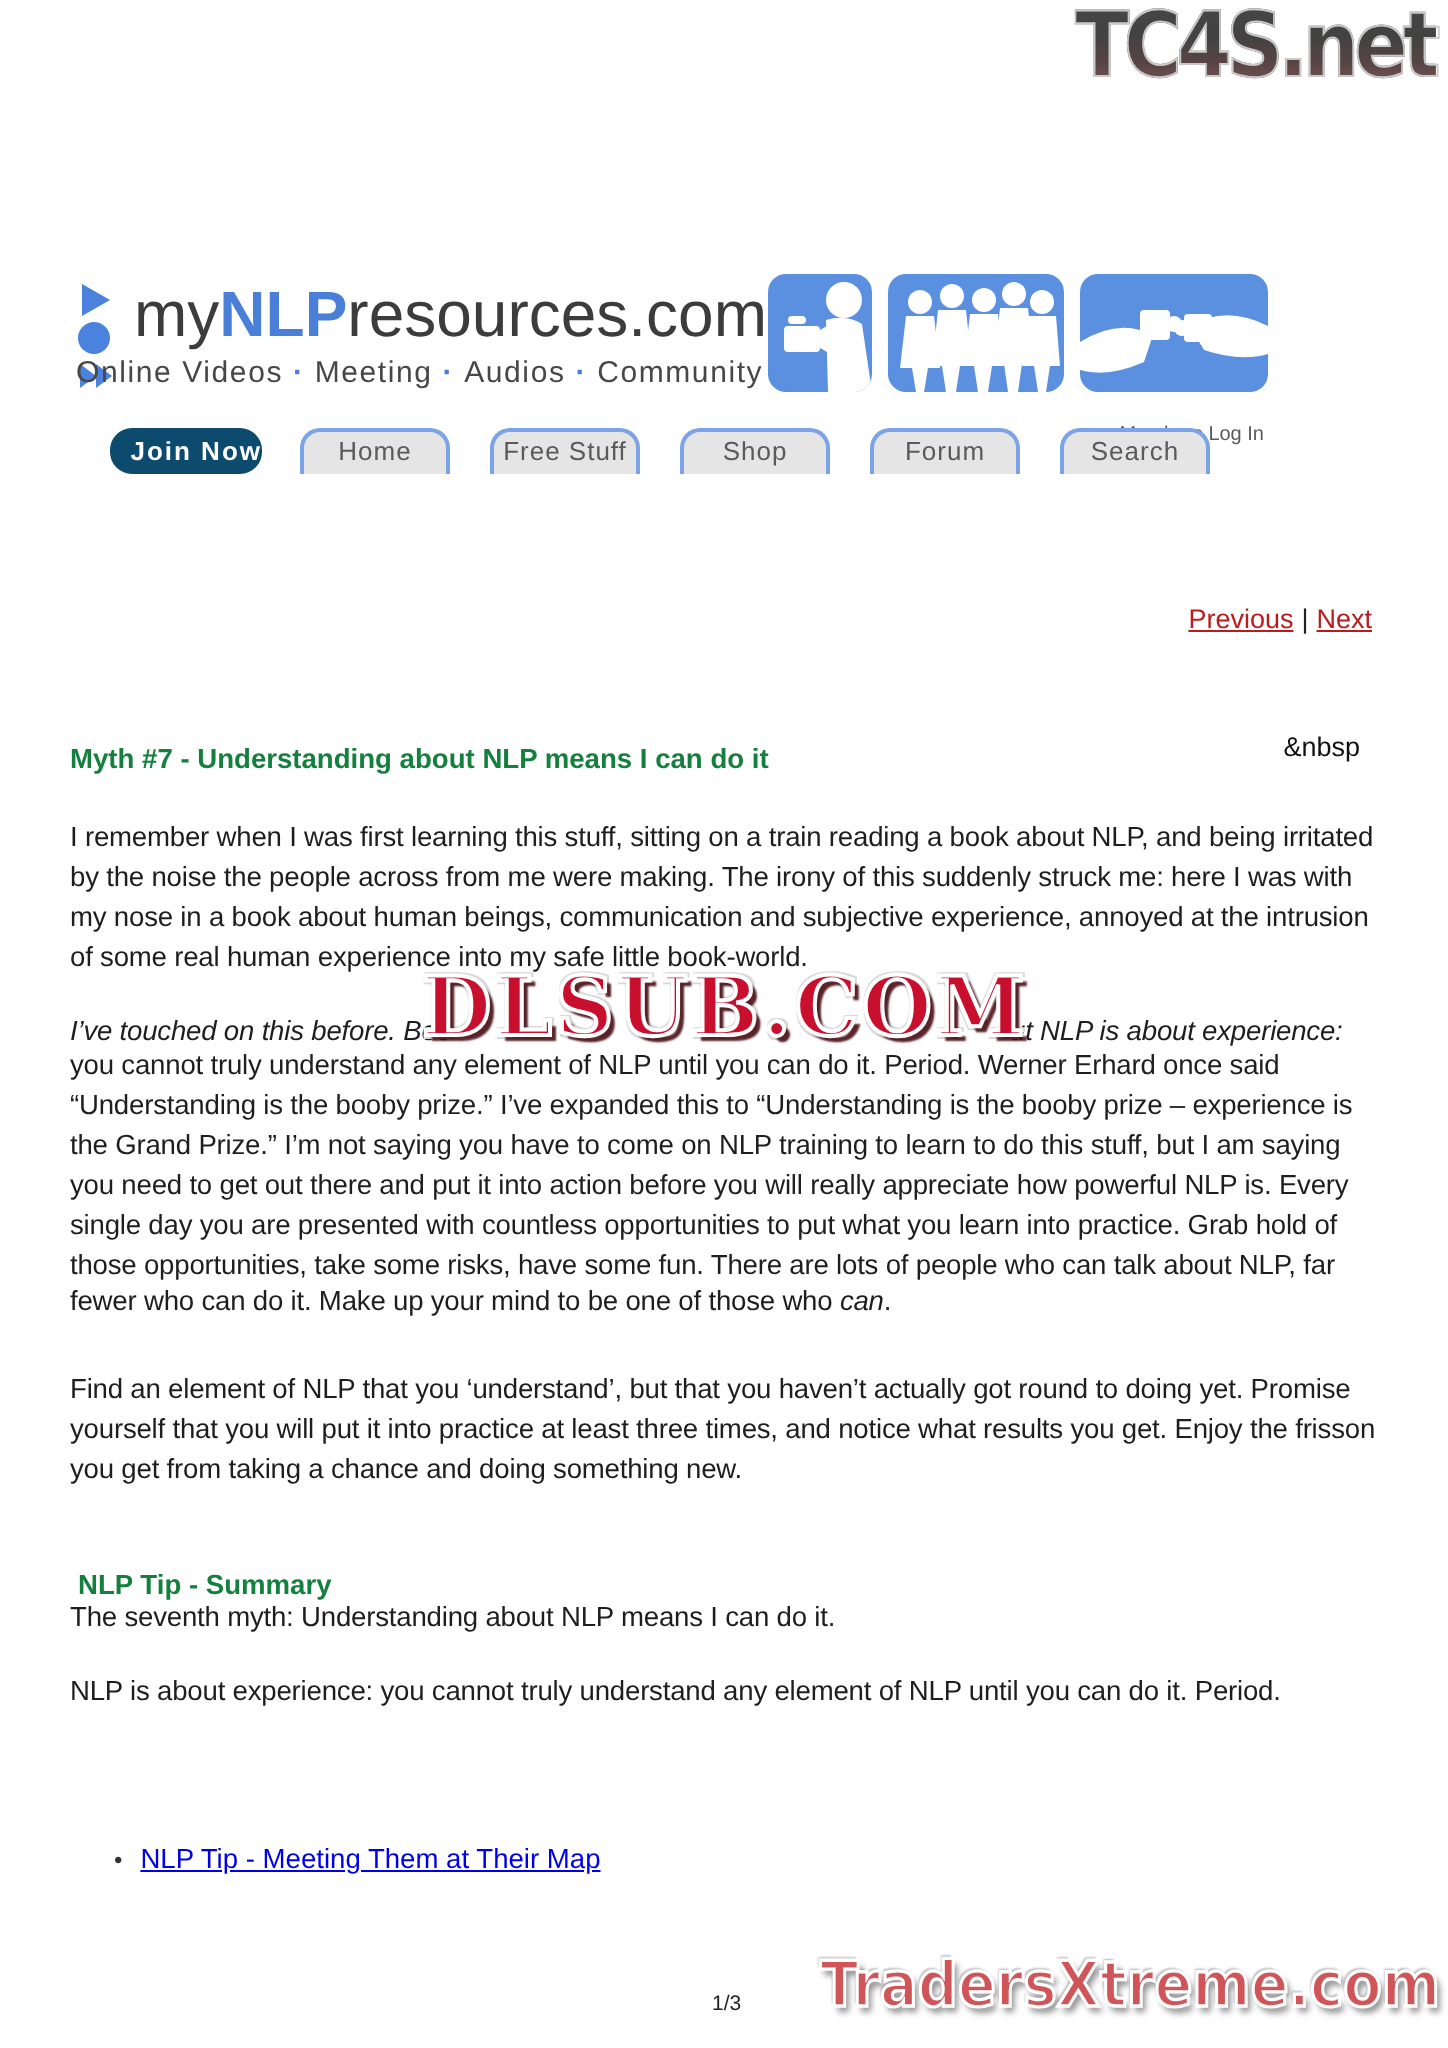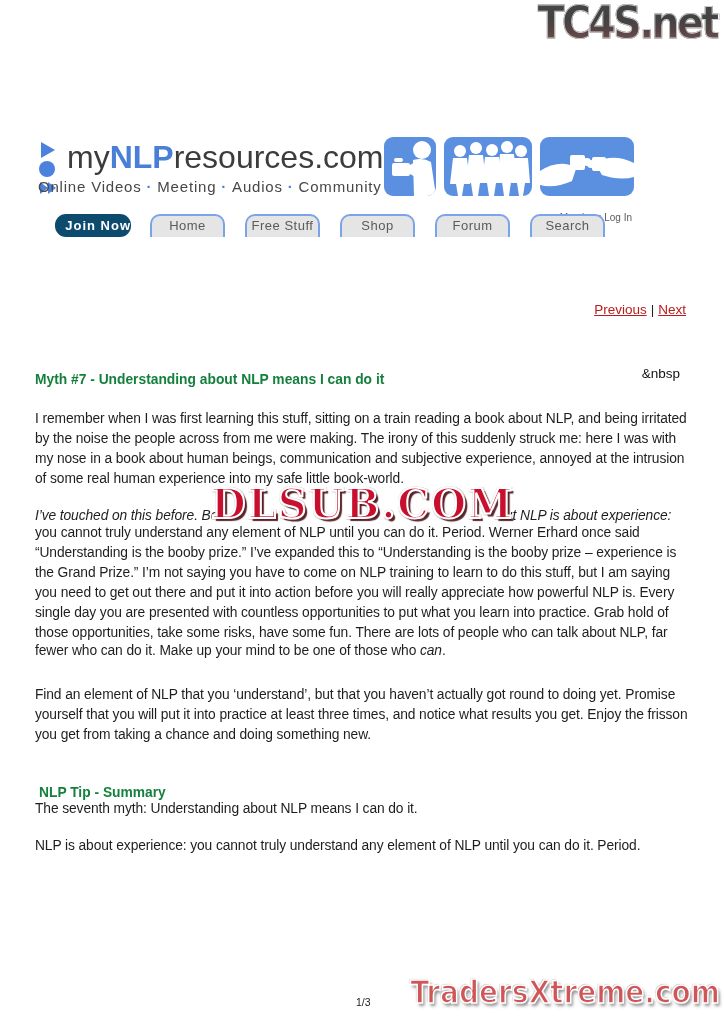--- a/index.html
+++ b/index.html
@@ -168,17 +168,20 @@
 
   <div class="para" style="top:685px;">Find an element of NLP that you ‘understand’, but that you haven’t actually got round to doing yet. Promise
 yourself that you will put it into practice at least three times, and notice what results you get. Enjoy the frisson
 you get from taking a chance and doing something new.</div>
 
   <div class="h-bold" style="top:767px; left:39px;">NLP Tip - Summary</div>
 
   <div class="para" style="top:799px;">The seventh myth: Understanding about NLP means I can do it.</div>
   <div class="para" style="top:836px;">NLP is about experience: you cannot truly understand any element of NLP until you can do it. Period.</div>
 
+  <div class="bullet-row">
+    <span class="b">•</span><a>NLP Tip - Meeting Them at Their Map</a>
+  </div>
 
   <div class="pageno">1/3</div>
   <div class="traders">TradersXtreme.com</div>
 
 </div>
 
 </body></html>

